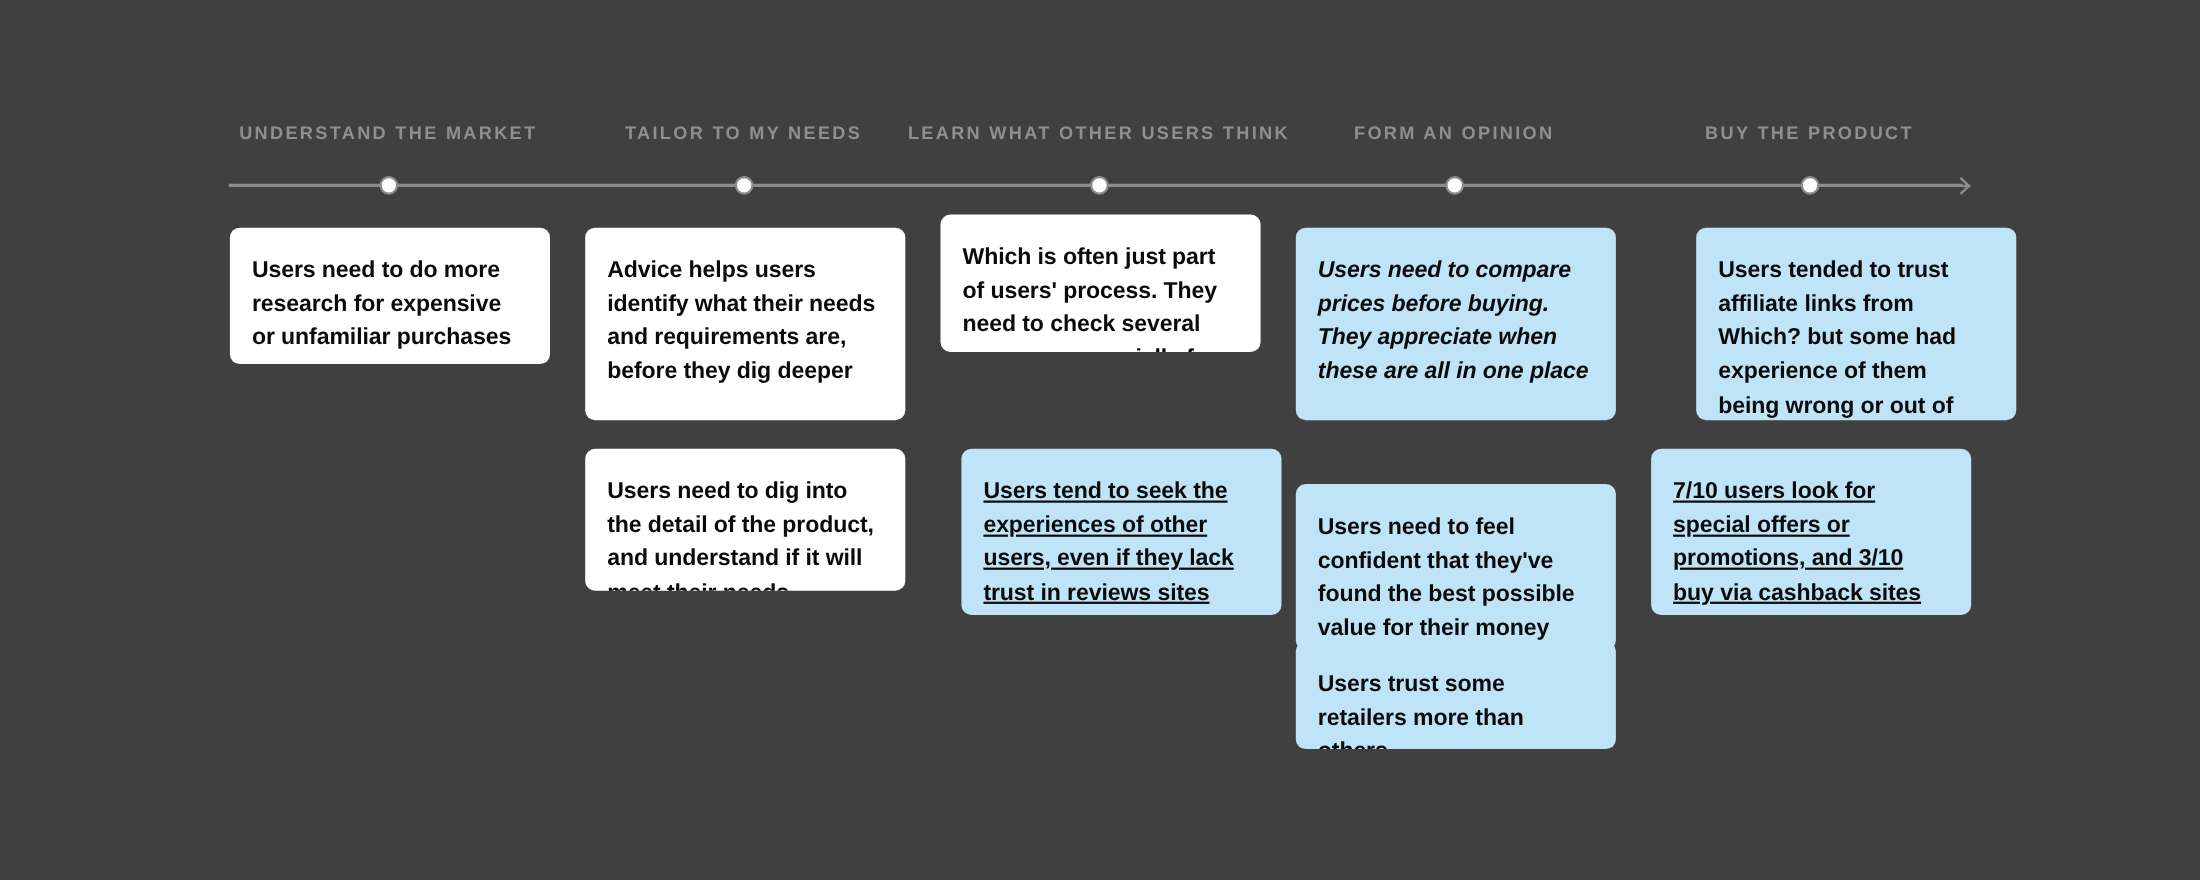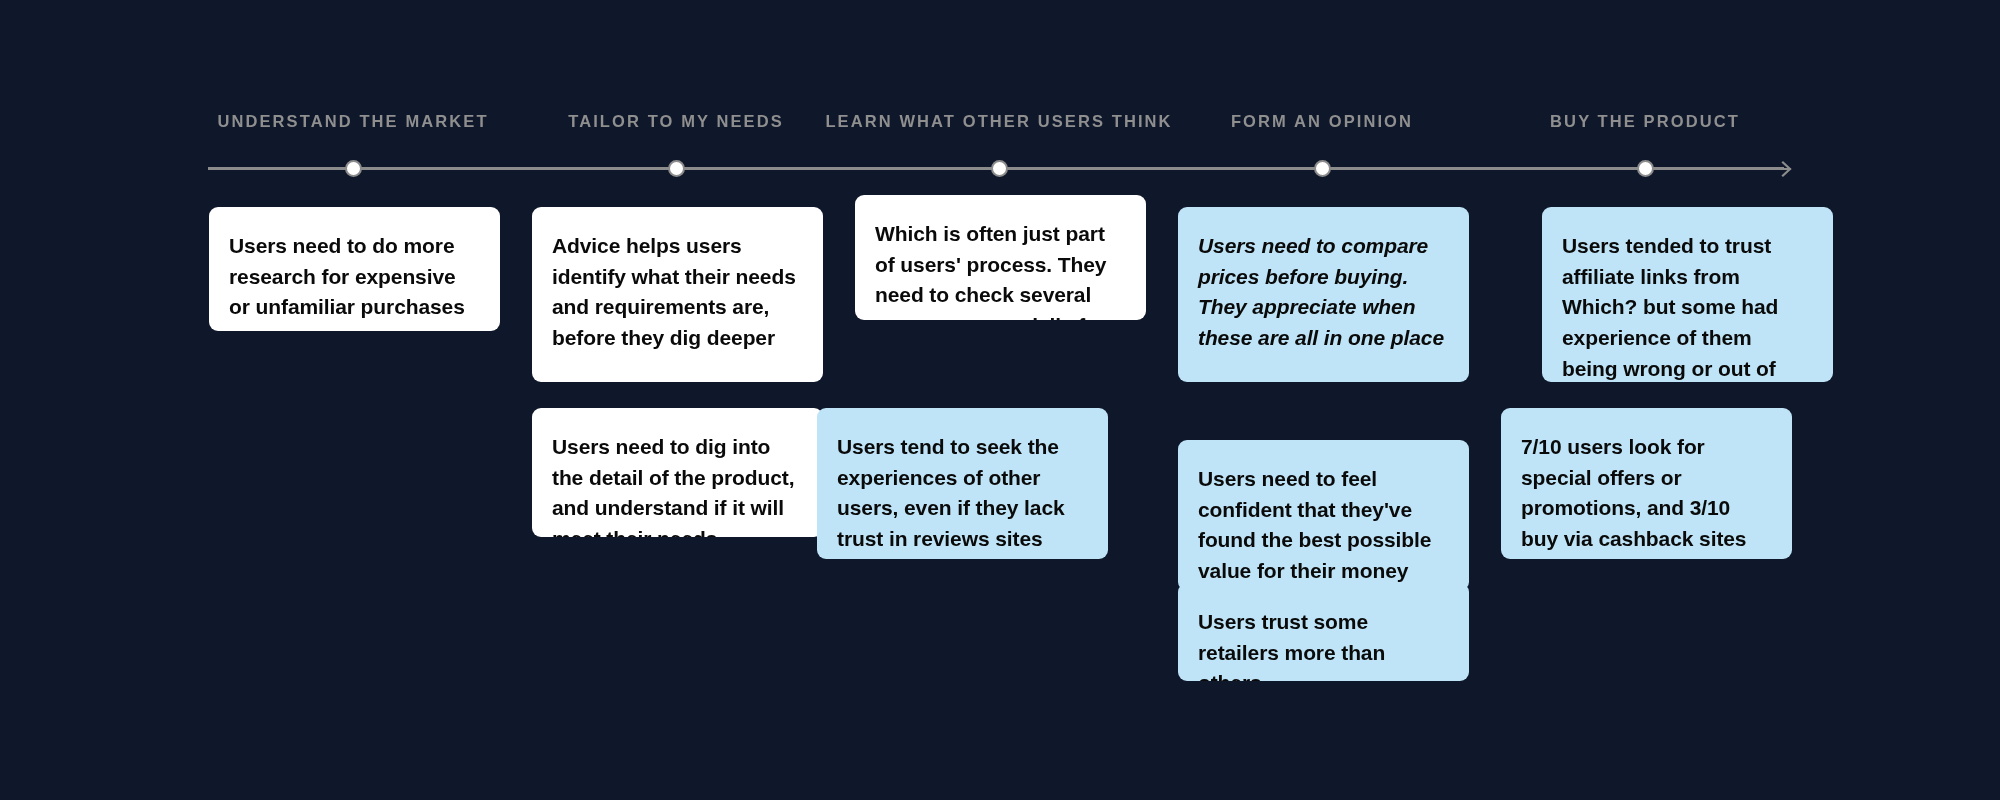--- a/index.html
+++ b/index.html
@@ -13,21 +13,21 @@
     overflow: hidden;
     font-family: "Liberation Sans", sans-serif;
     position: relative;
   }
 
   #board {
     position: absolute;
     left: 0; top: 0;
     width: 2000px;
     height: 800px;
-    background: #0f172a;
+    background: #404040;
   }
 
   
   .stage-label {
     position: absolute;
     top: 112px;
     transform: translateX(-50%);
     font-size: 16.5px;
     font-weight: 700;
     letter-spacing: 2.1px;
@@ -114,34 +114,34 @@
   <div class="card white" style="left:532px; top:207px; width:291px; height:175px;">
     <span class="card-text">Advice helps users identify what their needs and requirements are, before they dig deeper</span>
   </div>
   <div class="card white" style="left:532px; top:408px; width:291px; height:129px;">
     <span class="card-text">Users need to dig into the detail of the product, and understand if it will meet their needs</span>
   </div>
 
   <div class="card white" style="left:855px; top:195px; width:291px; height:125px;">
     <span class="card-text">Which is often just part of users' process. They need to check several sources - especially for higher value purchases</span>
   </div>
-  <div class="card blue" style="left:817px; top:408px; width:291px; height:151px;">
+  <div class="card blue" style="left:874px; top:408px; width:291px; height:151px;text-decoration:underline;">
     <span class="card-text">Users tend to seek the experiences of other users, even if they lack trust in reviews sites</span>
   </div>
 
   <div class="card blue" style="left:1178px; top:207px; width:291px; height:175px;font-style:italic;">
     <span class="card-text">Users need to compare prices before buying. They appreciate when these are all in one place</span>
   </div>
   <div class="card blue" style="left:1178px; top:408px; width:291px; height:151px;margin-top:32px;">
     <span class="card-text">Users need to feel confident that they've found the best possible value for their money</span>
   </div>
   <div class="card blue" style="left:1178px; top:583px; width:291px; height:98px;">
     <span class="card-text">Users trust some retailers more than others</span>
   </div>
 
   <div class="card blue" style="left:1501px; top:207px; width:291px; height:175px;margin-left:41px;">
     <span class="card-text">Users tended to trust affiliate links from Which? but some had experience of them being wrong or out of date</span>
   </div>
-  <div class="card blue" style="left:1501px; top:408px; width:291px; height:151px;">
+  <div class="card blue" style="left:1501px; top:408px; width:291px; height:151px;text-decoration:underline;">
     <span class="card-text">7/10 users look for special offers or promotions, and 3/10 buy via cashback sites</span>
   </div>
 
 </div>
 
 </body></html>

